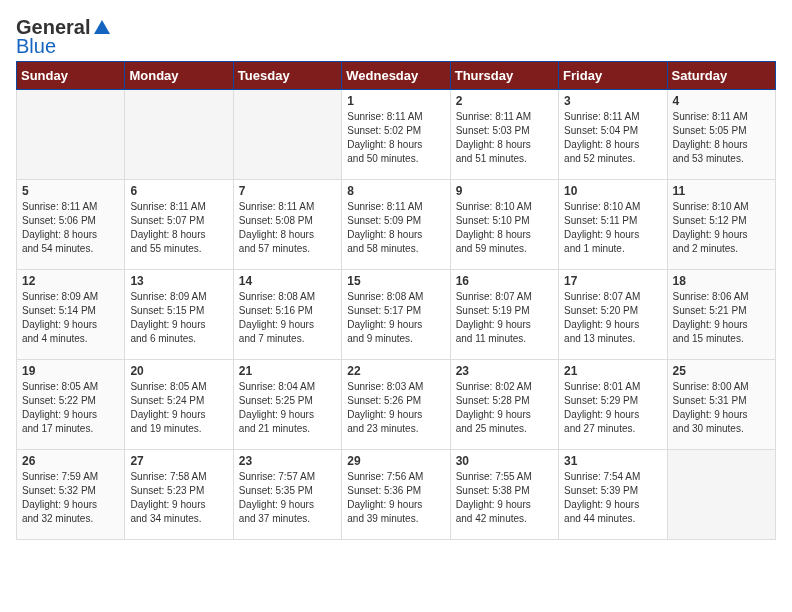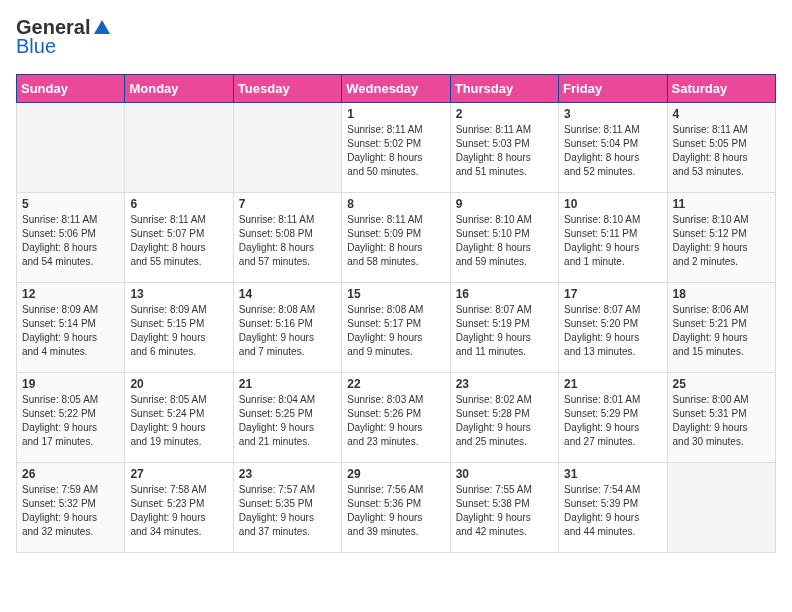--- a/index.html
+++ b/index.html
@@ -7,21 +7,21 @@
       font-family: Arial, sans-serif;
       background: #fff;
       width: 792px;
       min-height: 612px;
       padding: 16px;
     }
     .header {
       display: flex;
       justify-content: space-between;
       align-items: flex-start;
-      margin-bottom: 16px;
+      margin-bottom: 3px;
     }
     .logo {
       display: flex;
       flex-direction: column;
       align-items: flex-start;
     }
     .logo-text {
       display: flex;
       align-items: center;
       font-size: 20px;
@@ -47,21 +47,21 @@
     .location {
       font-size: 14px;
       color: #555;
     }
     .calendar {
       width: 100%;
       border-collapse: collapse;
       border: 1px solid #ccc;
     }
     .calendar th {
-      background: #ec4899;
+      background: #7f1d1d;
       color: #fff;
       font-size: 13px;
       font-weight: bold;
       padding: 6px 4px;
       text-align: left;
       border: 1px solid #0d47a1;
     }
     .calendar td {
       vertical-align: top;
       border: 1px solid #ddd;

